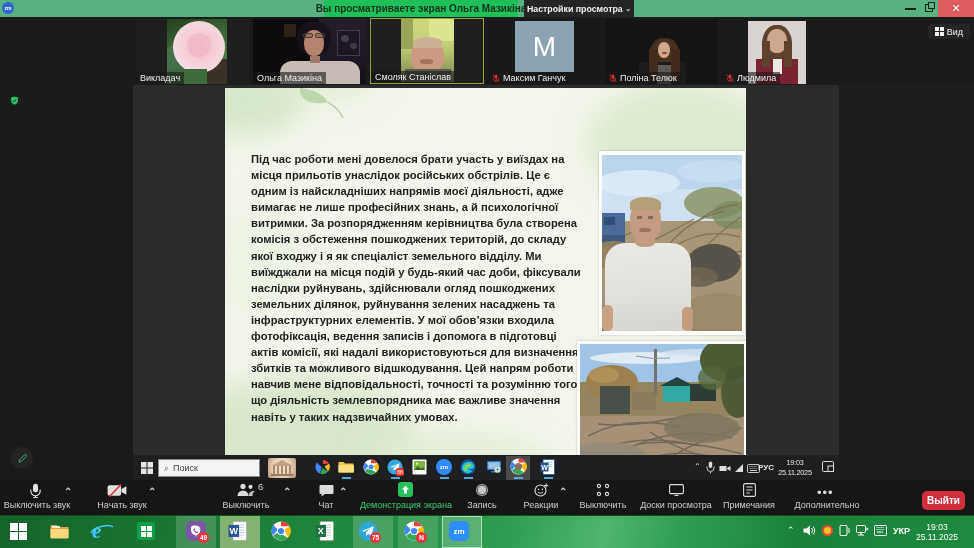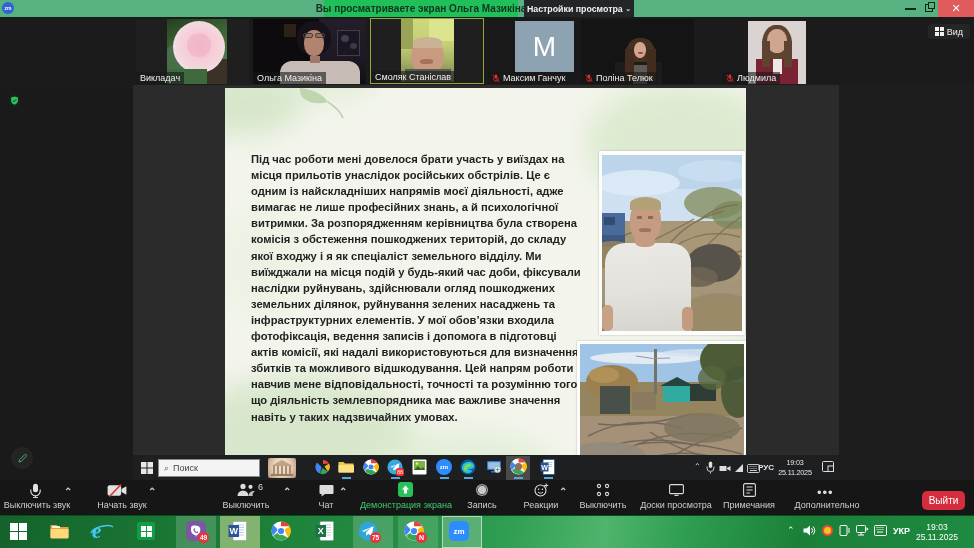--- a/index.html
+++ b/index.html
@@ -71,21 +71,21 @@
         <g stroke="#e02d2d" fill="#e02d2d">
           <rect x="3.4" y="0.5" width="3.2" height="5.4" rx="1.6" stroke="none"></rect>
           <path d="M1.8 4.5v1a3.2 3.2 0 0 0 6.4 0v-1" fill="none" stroke-width="1"></path>
           <line x1="5" y1="8.7" x2="5" y2="10" stroke-width="1"></line>
           <line x1="0.8" y1="0.8" x2="9" y2="9.6" stroke-width="1.2"></line>
         </g>
       </svg>Максим Ганчук</div>
 </div>
 
 
-<div class="a" style="left:581px;top:19px;width:113px;height:65px;background:#141414;overflow:hidden">
+<div class="a" style="left:605px;top:19px;width:113px;height:65px;background:#141414;overflow:hidden">
   <div class="a" style="left:45px;top:19px;width:29px;height:31px;border-radius:46% 46% 30% 30%;background:#46301f"></div>
   <div class="a" style="left:34px;top:43px;width:47px;height:22px;background:#1e1b1e"></div>
   <div class="a" style="left:52px;top:46px;width:14px;height:19px;background:#5e5a56"></div>
   <div class="a" style="left:44px;top:30px;width:9px;height:32px;background:#412c1d"></div>
   <div class="a" style="left:66px;top:30px;width:9px;height:32px;background:#412c1d"></div>
   <div class="a" style="left:53px;top:23px;width:12px;height:16px;border-radius:48%;background:#cfa78f"></div>
   <div class="a" style="left:56.5px;top:33px;width:5px;height:2px;border-radius:40%;background:#b43240"></div>
   <div class="lbl"><svg class="mic" viewBox="0 0 10 11">
         <g stroke="#e02d2d" fill="#e02d2d">
           <rect x="3.4" y="0.5" width="3.2" height="5.4" rx="1.6" stroke="none"></rect>
@@ -470,21 +470,21 @@
     <g fill="none" stroke="#dcdcdc" stroke-width="1.1">
       <rect x="0.6" y="0.6" width="11.8" height="12.8" rx="1.5"></rect>
       <path d="M3.4 4 h6.2 M3.4 7 h6.2 M3.4 10 h3.5"></path>
     </g>
   </svg>
 <div class="tool-lb" style="left:749px">Примечания</div>
 
 <div class="a" style="left:817px;top:485px;color:#dcdcdc;font-size:13px;letter-spacing:1px">•••</div>
 <div class="tool-lb" style="left:827px">Дополнительно</div>
 
-<div class="a" style="left:922px;top:491px;width:43px;height:19px;background:#d32d3e;border-radius:5px;color:#fff;font-size:10px;font-weight:normal;display:flex;align-items:center;justify-content:center">Выйти</div>
+<div class="a" style="left:922px;top:491px;width:43px;height:19px;background:#d32d3e;border-radius:5px;color:#fff;font-size:10px;font-weight:bold;display:flex;align-items:center;justify-content:center">Выйти</div>
 
 
 <div class="a" style="left:0;top:515px;width:974px;height:33px;background:linear-gradient(100deg,#14632c 0%,#1a7734 18%,#218b40 38%,#2f9e52 52%,#4fb46d 62%,#2f9e52 70%,#1a8038 82%,#1f8a41 100%);border-top:1px solid #0c4a1e"></div>
 
 <div class="a" style="left:176px;top:516px;width:40px;height:32px;background:rgba(255,255,255,.18)"></div>
 <div class="a" style="left:220px;top:516px;width:40px;height:32px;background:rgba(255,244,180,.45)"></div>
 <div class="a" style="left:353px;top:516px;width:40px;height:32px;background:rgba(255,255,255,.18)"></div>
 <div class="a" style="left:398px;top:516px;width:40px;height:32px;background:rgba(255,255,255,.14)"></div>
 <div class="a" style="left:442px;top:516px;width:40px;height:32px;background:rgba(255,255,255,.22);border:1px solid rgba(255,255,255,.55)"></div>
 

